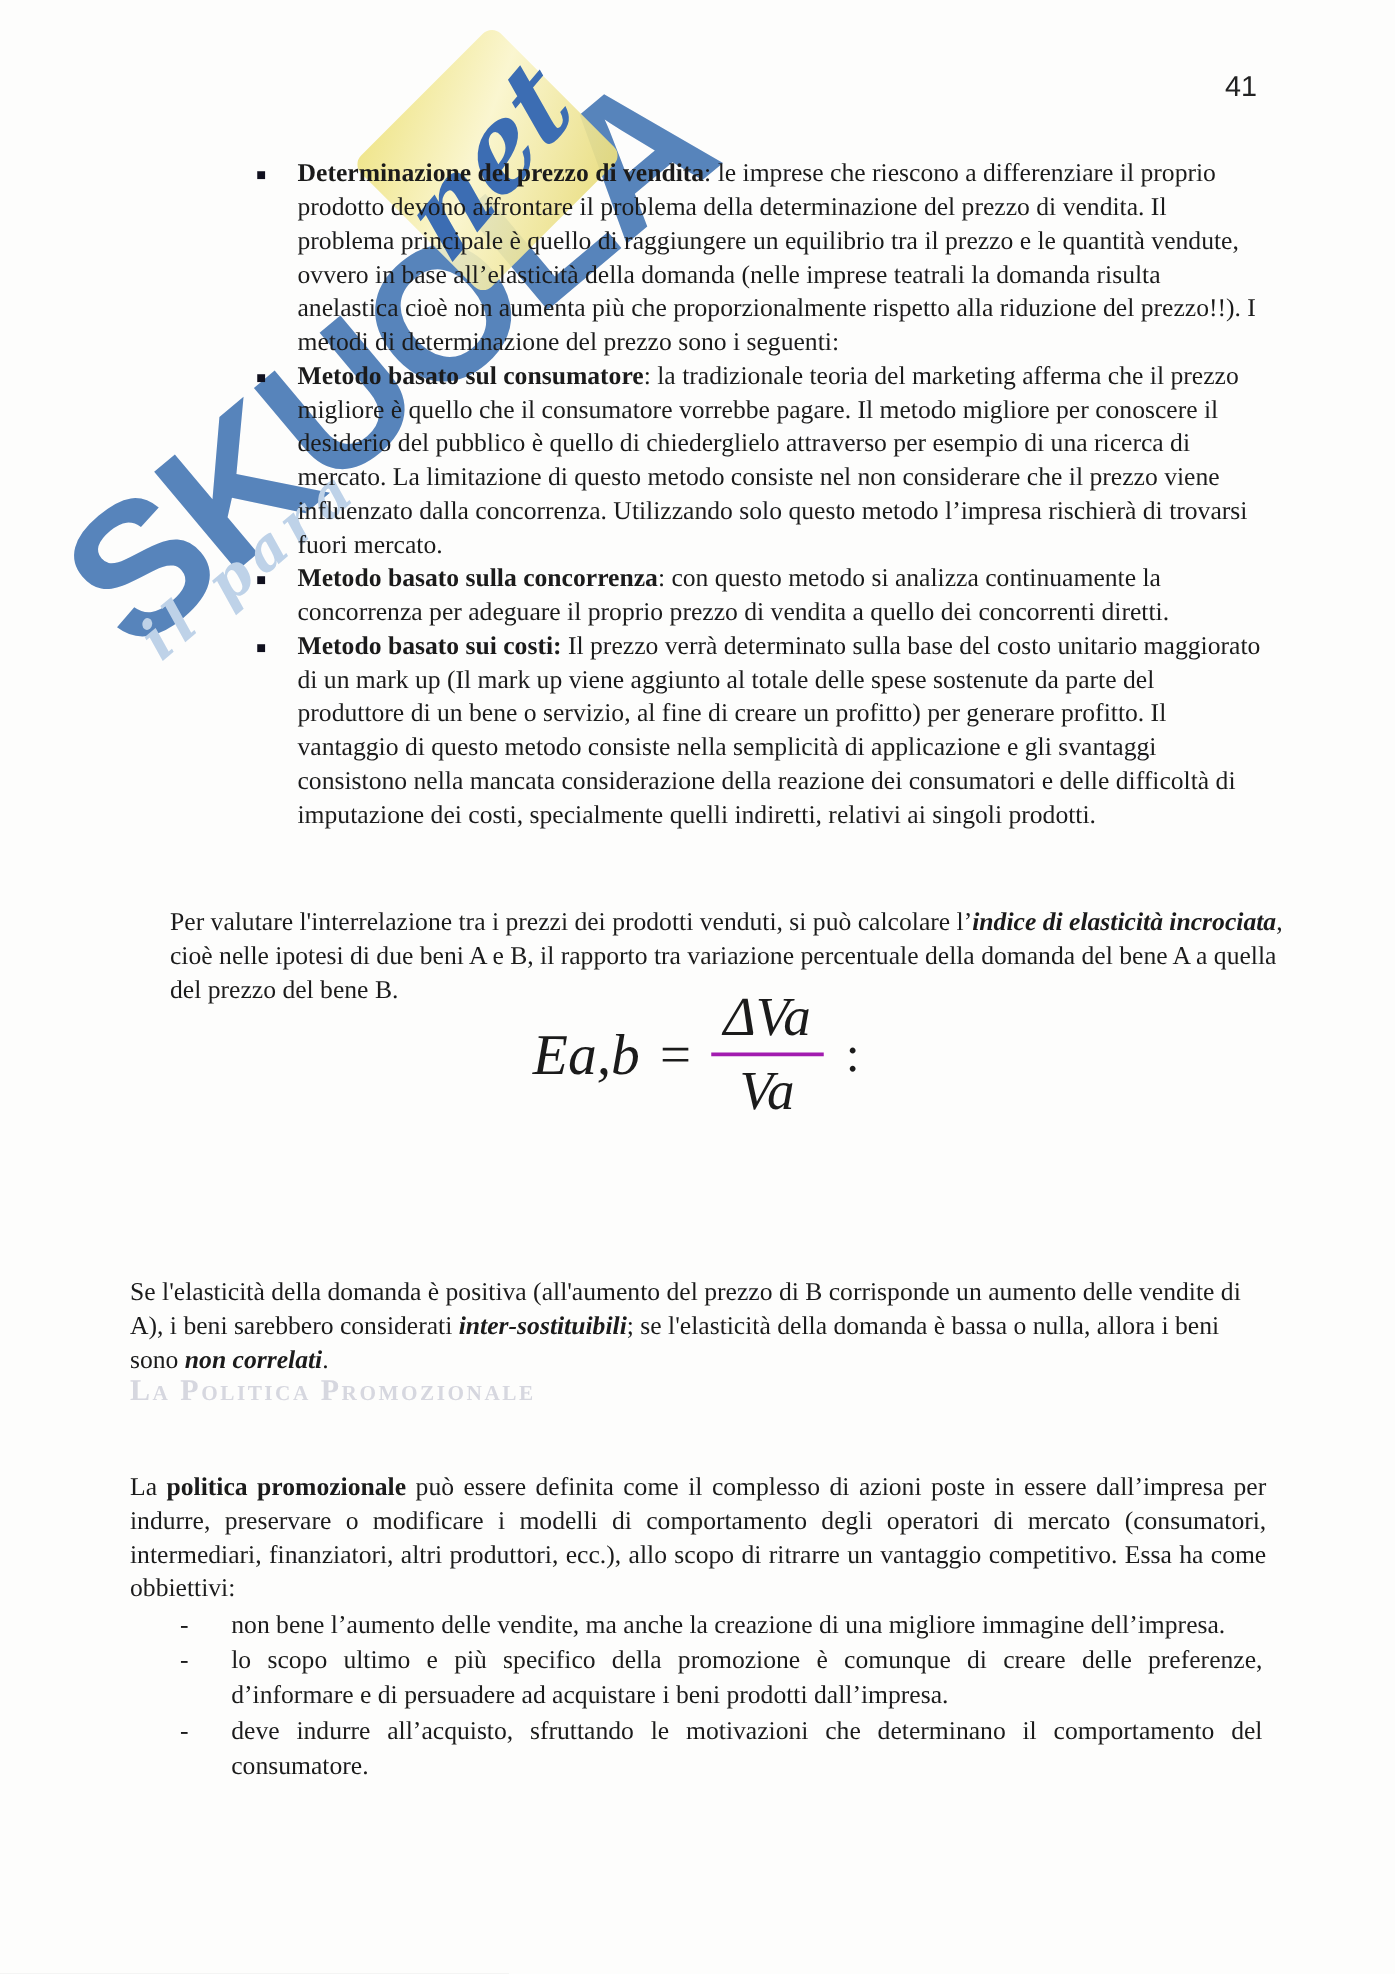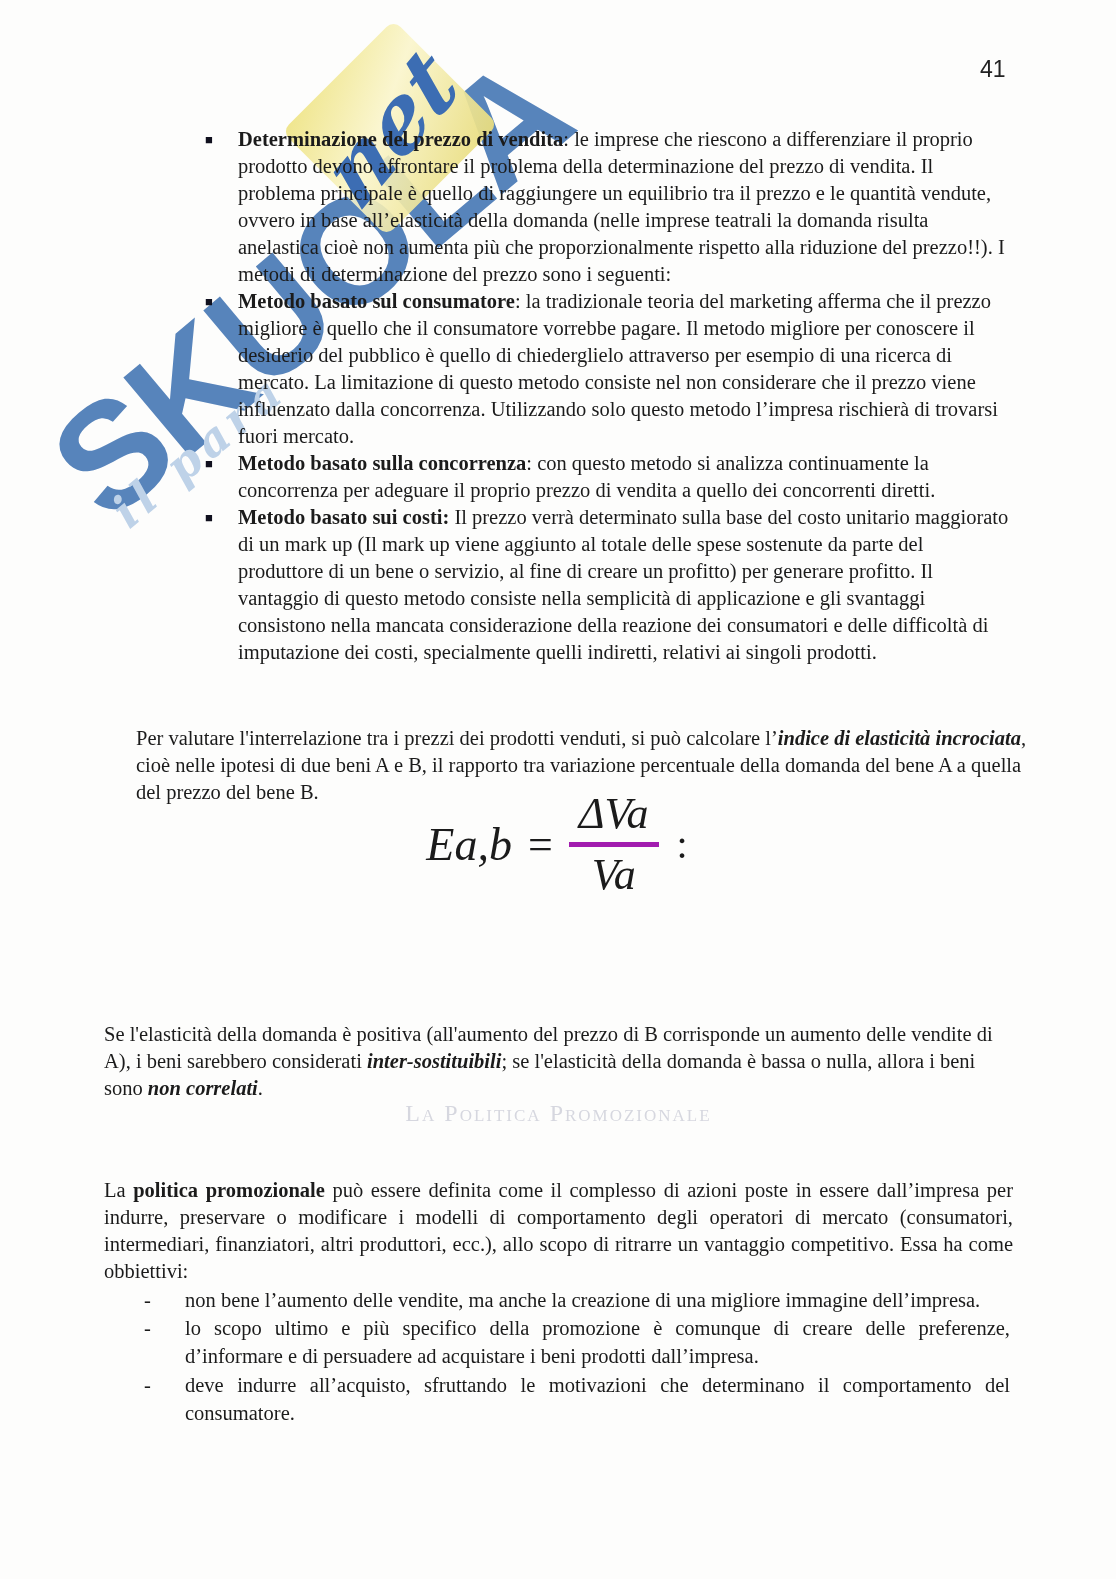--- a/index.html
+++ b/index.html
@@ -52,29 +52,29 @@
   .para1 { top:704px; left:104px; width:909px;margin-left:32px; }
   .em-bi { font-weight:bold; font-style:italic; }
   .formula-wrap {
     top:792px; left:0; width:1116px;
     display:flex; justify-content:center; align-items:center; gap:16px;
     font-style:italic; font-size:44px; line-height:1;
   }
   .formula-lhs { font-size:46px; }
   .formula-eq  { font-size:44px; font-style:normal; }
   .frac { display:inline-flex; flex-direction:column; align-items:center; }
-  .frac .num { padding:0 10px 6px; border-bottom:5px solid #a21caf; }
+  .frac .num { padding:0 10px 6px; border-bottom:3px solid #a21caf; }
   .frac .den { padding-top:6px; }
   .formula-colon { font-size:40px; font-style:normal; margin:0 2px; }
   .defs { top:900px; left:104px; width:909px; line-height:29px; }
   .para2 { top:1000px; left:104px; width:909px; }
   .heading {
     top:1100px; left:104px; width:909px;
-    font-variant:small-caps; font-weight:normal; font-size:24px;
-    letter-spacing:2px; color:#d6d7df;text-align:center;
+    font-variant:small-caps; font-weight:bold; font-size:24px;
+    letter-spacing:2px; color:#d6d7df;
   }
   .para3 { top:1156px; left:104px; width:909px; text-align:justify; text-align-last:left; }
   .dashes { top:1286px; left:144px; width:866px; line-height:28.2px; }
   .dash-item { display:flex; align-items:flex-start; }
   .dash-marker { flex:0 0 41px; }
   .dash-body { flex:1 1 auto; text-align:justify; text-align-last:left; }
 </style>
 </head>
 <body>
 

